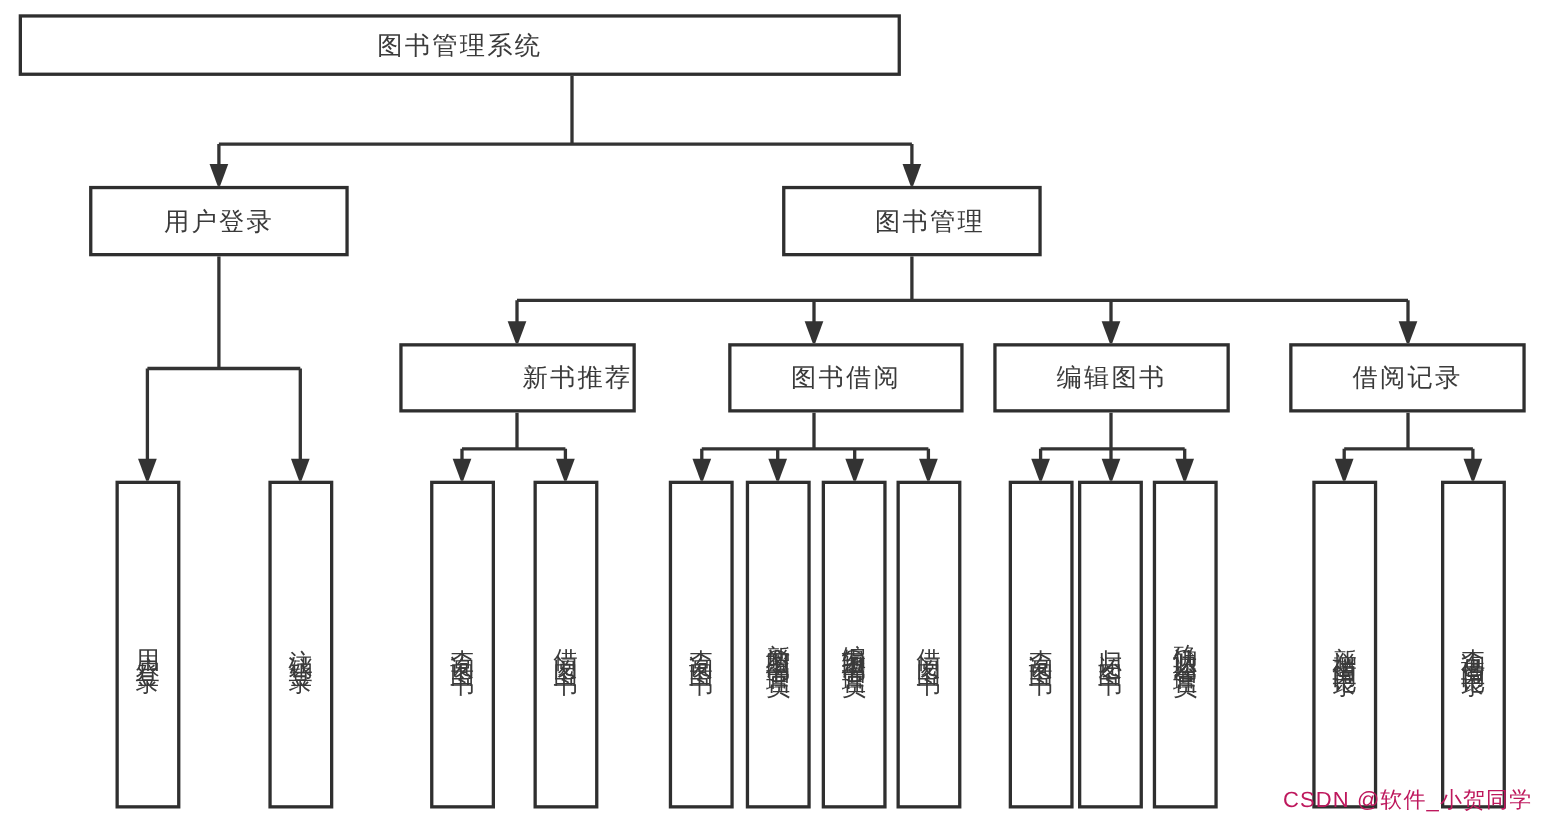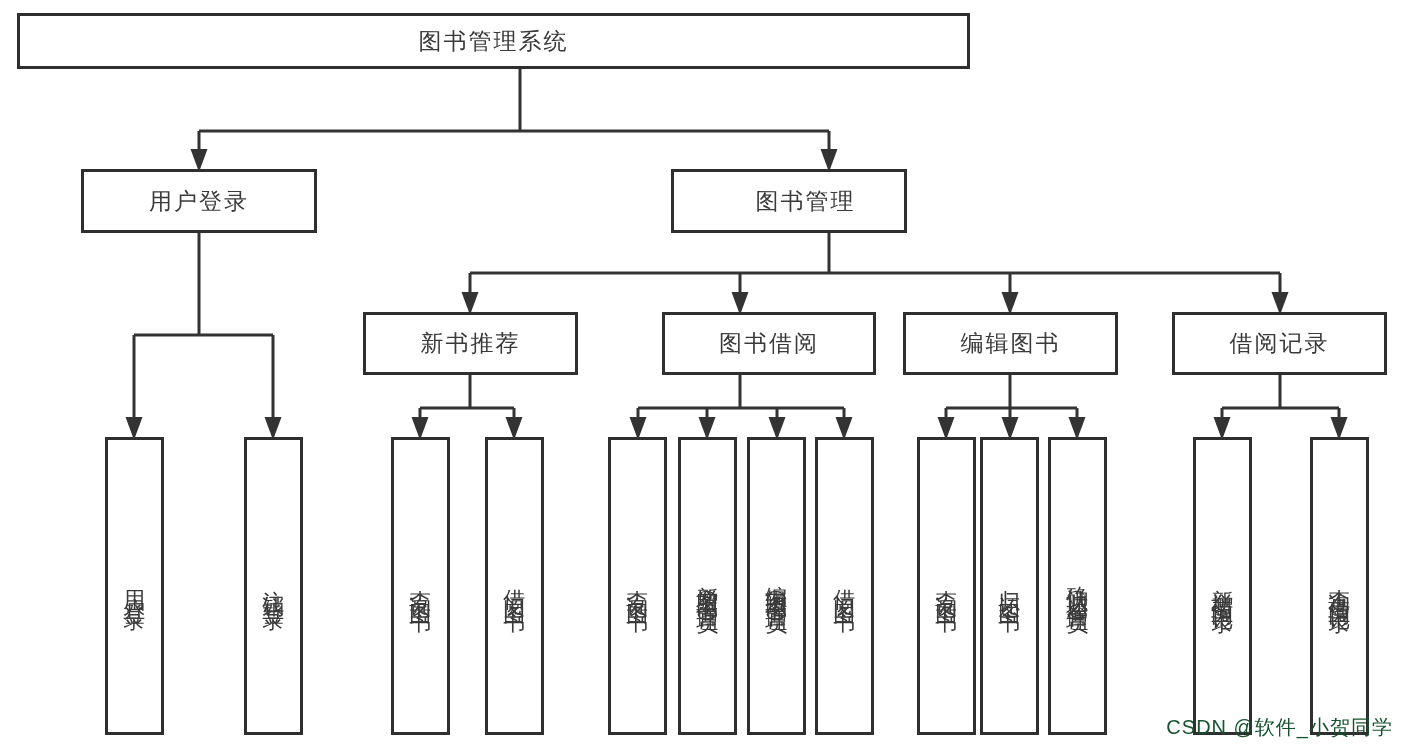--- a/index.html
+++ b/index.html
@@ -23,26 +23,26 @@
     font-size:23px;color:#3a3a3a;
     letter-spacing:2px;white-space:nowrap;
   }
   .vbox{width:59px;height:298px;top:437px;}
   .vlabel{
     writing-mode:vertical-rl;
     font-size:22px;color:#3a3a3a;
     letter-spacing:7px;line-height:1.25;
     white-space:nowrap;
   }
-  .root{left:17px;top:13px;width:953px;height:56px;}
+  .root{left:17px;top:13px;width:802px;height:56px;}
   .lvl2{width:236px;height:64px;top:169px;}
   .lvl3{width:215px;height:63px;top:312px;}
   #watermark{
     position:absolute;right:12px;bottom:6px;
-    font-size:20px;color:#14532d;letter-spacing:1px;
+    font-size:20px;color:#be185d;letter-spacing:1px;
     z-index:2;
   }
 </style>
 </head>
 <body>
 
 <div id="canvas">
 
   <svg id="connectors" width="1405" height="747" viewBox="0 0 1405 747" fill="none" xmlns="http://www.w3.org/2000/svg">
     <g stroke="#333333" stroke-width="3">
@@ -87,25 +87,25 @@
     </g>
   </svg>
 
   <div class="box root">
     <span class="hlabel">图书管理系统</span>
   </div>
 
   <div class="box lvl2" style="left:81px;">
     <span class="hlabel">用户登录</span>
   </div>
-  <div class="box lvl2" style="left:671px;padding-left:33px;">
+  <div class="box lvl2" style="left:711px;padding-left:33px;">
     <span class="hlabel">图书管理</span>
   </div>
 
-  <div class="box lvl3" style="left:363px;">
+  <div class="box lvl3" style="left:363px;justify-content:flex-end;">
     <span class="hlabel">新书推荐</span>
   </div>
   <div class="box lvl3" style="left:633px;width:214px;margin-left:29px;">
     <span class="hlabel">图书借阅</span>
   </div>
   <div class="box lvl3" style="left:903px;">
     <span class="hlabel">编辑图书</span>
   </div>
   <div class="box lvl3" style="left:1172px;">
     <span class="hlabel">借阅记录</span>

